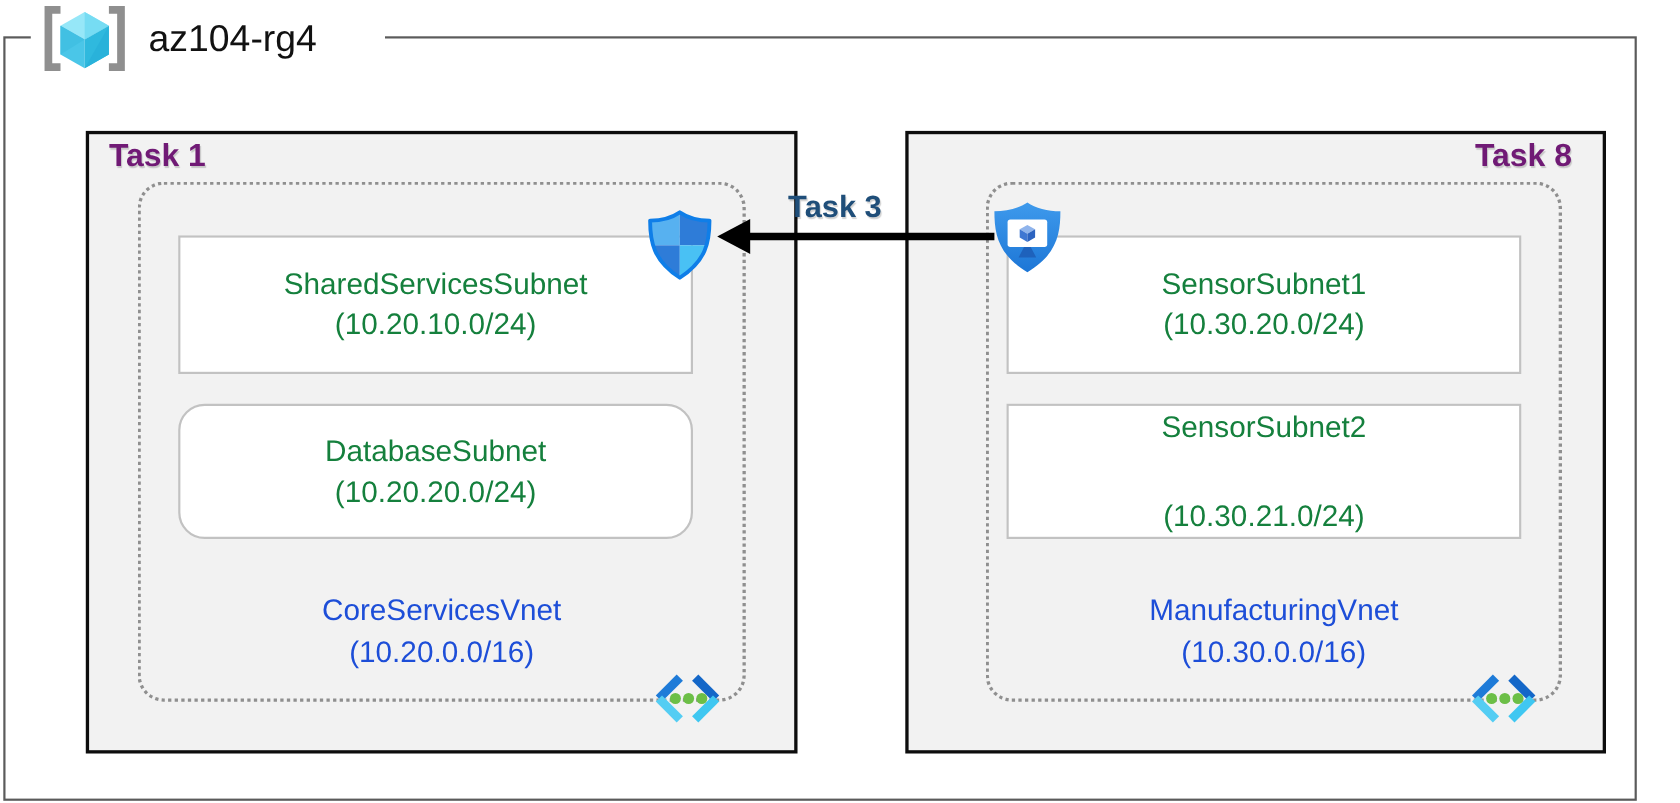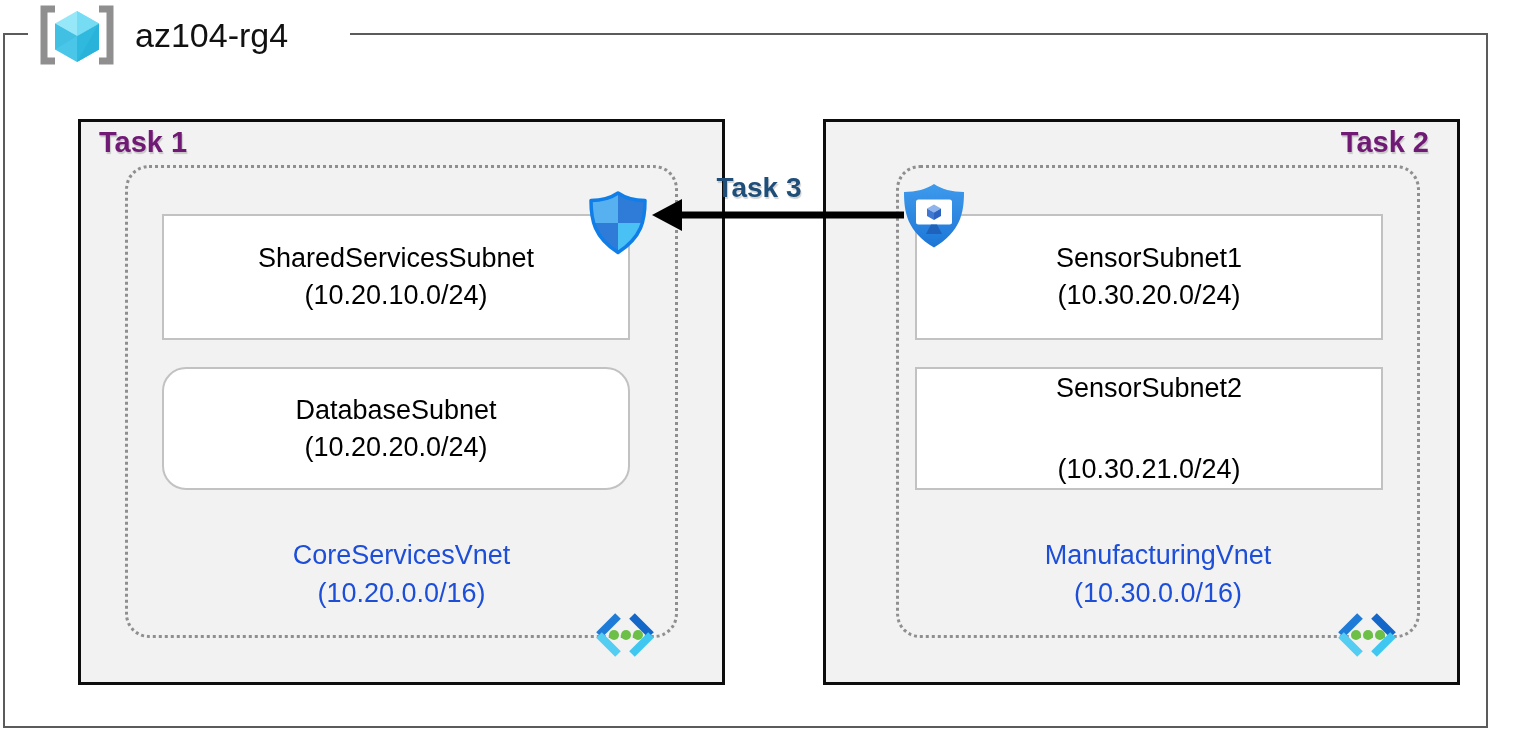--- a/index.html
+++ b/index.html
@@ -26,21 +26,21 @@
   
   .vnet-boundary{position:absolute;top:165px;height:473px;border:3px dotted #8f8f8f;
     border-radius:24px;box-sizing:border-box;z-index:3;}
   #vnet1-boundary{left:125px;width:553px;}
   #vnet2-boundary{left:896px;width:524px;}
 
   
   .subnet{position:absolute;width:468px;background:#ffffff;border:2px solid #c2c2c2;
     box-sizing:border-box;z-index:4;display:flex;flex-direction:column;
     align-items:center;justify-content:center;text-align:center;
-    font-size:27px;line-height:37px;color:#000000;}
+    font-size:27px;line-height:37px;color:#15803d;}
   #subnet-shared   {left:162px;top:214px;height:126px;}
   #subnet-database {left:162px;top:367px;height:123px;border-radius:24px;}
   #subnet-sensor1  {left:915px;top:214px;height:126px;}
   #subnet-sensor2  {left:915px;top:367px;height:123px;gap:44px;}
 
   
   .vnet-label{position:absolute;top:536px;text-align:center;font-size:27px;
     line-height:38px;color:#1d4ed8;z-index:4;}
   #vnet1-label{left:125px;width:553px;}
   #vnet2-label{left:896px;width:524px;}
@@ -78,21 +78,21 @@
       <polygon points="63,18.5 41,57 63,44.5" fill="#29b2da"></polygon>
     </svg>
   </div>
   <div id="rg-title">az104-rg4</div>
 
   <div id="task1-box" class="task-box">
     <div id="task1-label" class="task-label">Task 1</div>
   </div>
 
   <div id="task2-box" class="task-box">
-    <div id="task2-label" class="task-label">Task 2</div>
+    <div id="task2-label" class="task-label">Task 8</div>
   </div>
 
   <div id="vnet1-boundary" class="vnet-boundary"></div>
   <div id="vnet2-boundary" class="vnet-boundary"></div>
 
   <div id="subnet-shared" class="subnet">
     <span>SharedServicesSubnet</span>
     <span>(10.20.10.0/24)</span>
   </div>
   <div id="subnet-database" class="subnet">

